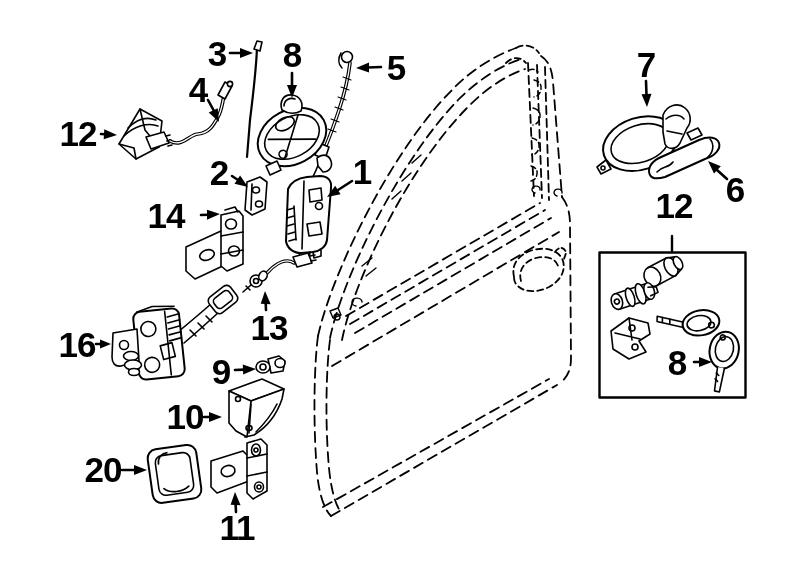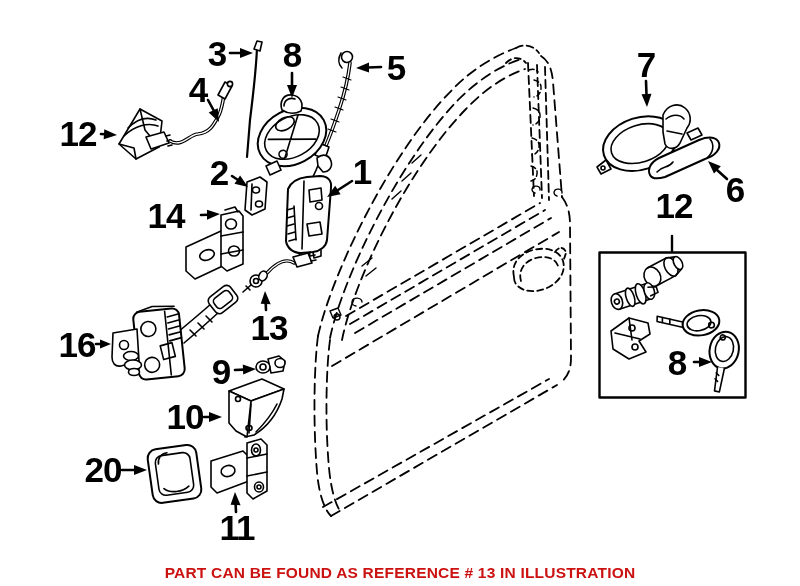--- a/index.html
+++ b/index.html
@@ -378,14 +378,13 @@
   <div class="ref-label" style="left:269px;top:327px">13</div>
   <div class="ref-label" style="left:677px;top:362px">8</div>
   <div class="ref-label" style="left:674px;top:205px">12</div>
   <div class="ref-label" style="left:78px;top:133px">12</div>
   <div class="ref-label" style="left:166px;top:215px">14</div>
   <div class="ref-label" style="left:237px;top:527px">11</div>
   <div class="ref-label" style="left:77px;top:344px">16</div>
   <div class="ref-label" style="left:185px;top:416px">10</div>
   <div class="ref-label" style="left:103px;top:469px">20</div>
 
-  <div class="caption">PART CAN BE FOUND AS REFERENCE # 13 IN ILLUSTRATION</div>
 </div>
 
 </body></html>

